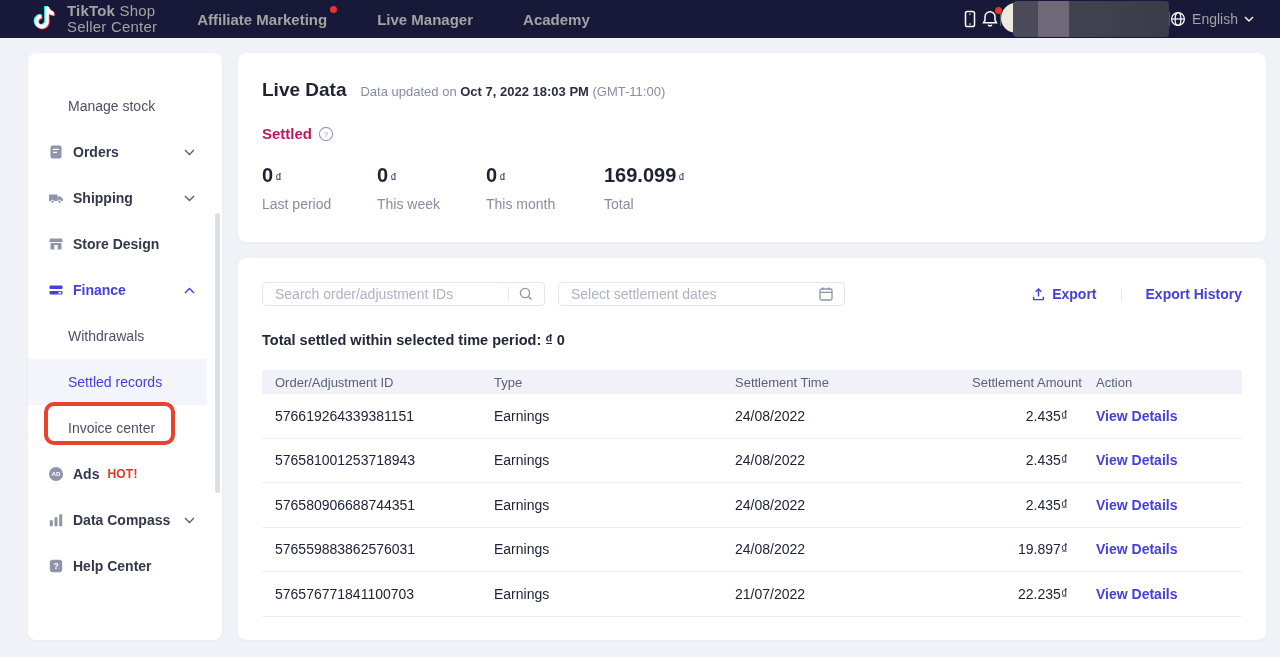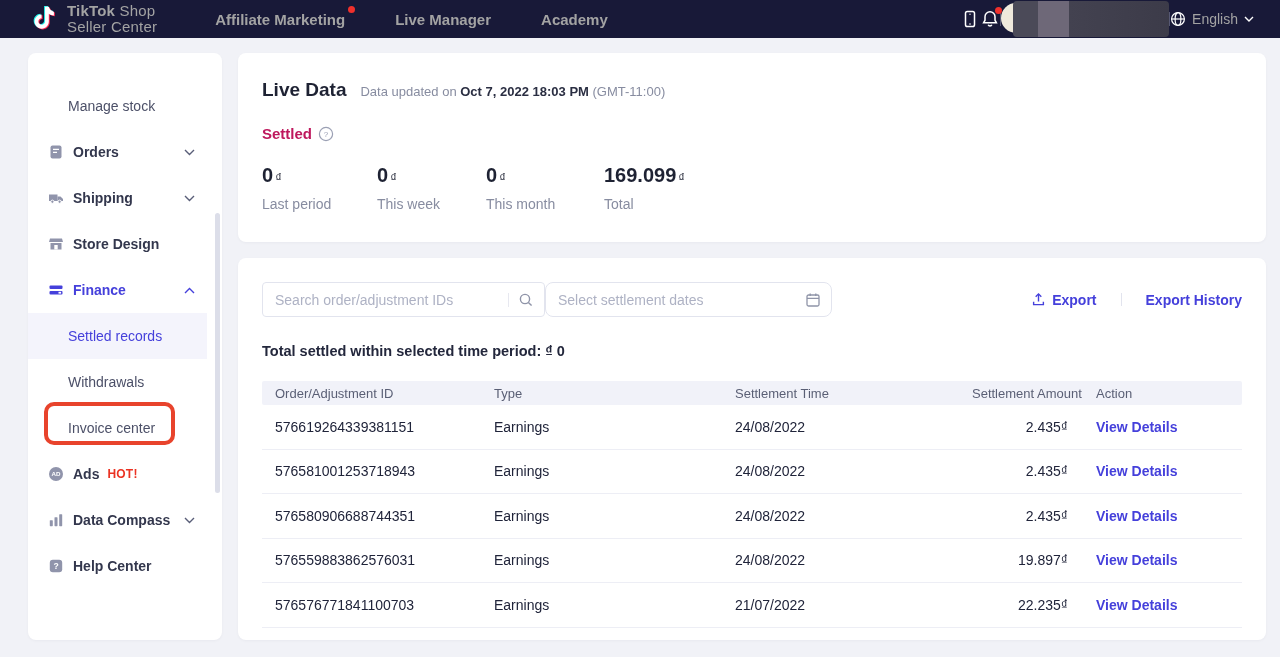--- a/index.html
+++ b/index.html
@@ -11,21 +11,21 @@
   }
   
   .navbar {
     height:38px; background:#181938; display:flex; align-items:center;
     padding:0 26px 0 30px; color:#a3a3a3;
   }
   .logo { display:flex; align-items:center; cursor:pointer; }
   .logo-note { width:28px; height:32px; margin-right:9px; }
   .logo-text { line-height:1.1; font-size:15px; letter-spacing:.2px; }
   .logo-text .b { font-weight:bold; }
-  .nav-menu { display:flex; margin-left:58px; gap:50px;justify-content:space-between; }
+  .nav-menu { display:flex; margin-left:40px; gap:50px;justify-content:space-between; }
   .nav-item { font-size:15px; font-weight:bold; position:relative; cursor:pointer; white-space:nowrap; }
   .nav-item .dot {
     position:absolute; top:-5px; right:-10px; width:7px; height:7px;
     border-radius:50%; background:#f0302c;
   }
   .nav-right { margin-left:auto; display:flex; align-items:center; }
   .nav-icon { width:20px; height:20px; cursor:pointer; position:relative; }
   .nav-icon svg { display:block; }
   .bell-dot { position:absolute; top:-2px; right:-2px; width:7px; height:7px; border-radius:50%; background:#f0302c; }
   .nav-divider { width:1px; height:14px; background:#565873; }
@@ -85,31 +85,31 @@
   .stat { flex:0 0 auto; }
   .stat.w1{width:115px} .stat.w2{width:109px} .stat.w3{width:118px}
   .stat-value { font-size:20px; font-weight:bold; color:#1e2233; }
   .stat-cur { font-size:13px; font-weight:normal; margin-left:2px; }
   .stat-label { margin-top:9px; font-size:14px; color:#878ca0; }
 
   
   .card-table { flex:1; padding:24px 24px 0; overflow:hidden; }
   .filter-row { display:flex; align-items:center; }
   .input-box {
-    height:35px; border:1px solid #e2e4ee; border-radius:4px; display:flex; align-items:center;
+    height:24px; border:1px solid #e2e4ee; border-radius:4px; display:flex; align-items:center;
     background:#fff; padding:0 10px 0 12px;
   }
   .input-box input {
     border:none; outline:none; flex:1; font-size:14px; color:#20243a;
     font-family:inherit; background:transparent;
   }
   .input-box input::placeholder { color:#aeb2c4; }
   .search-box { width:283px; }
   .search-box .in-divider { width:1px; height:14px; background:#e7e8f0; margin:0 9px 0 4px; }
-  .date-box { width:287px; justify-content:flex-start;border-radius:8px; }
+  .date-box { width:287px; margin-left:13px; justify-content:flex-start; }
   .export-area { margin-left:auto; display:flex; align-items:center; gap:24px; }
   .link { color:#4540db; font-size:14px; font-weight:bold; cursor:pointer; display:flex; align-items:center; gap:6px; white-space:nowrap; }
   .exp-divider { width:1px; height:13px; background:#e2e4ee; }
   .total-line { margin-top:26px; font-size:14.5px; font-weight:bold; color:#23273c; }
 
   .table { margin-top:22px; }
   .t-head, .t-row {
     display:grid;
     grid-template-columns:219px 241px 250px 1fr 159px;
     align-items:center;
@@ -239,26 +239,26 @@
         <rect x="1.5" y="3.6" width="13" height="3.4" rx="1" fill="#4540db"></rect>
         <rect x="1.5" y="9" width="13" height="3.4" rx="1" fill="#4540db"></rect>
         <rect x="10.5" y="9.8" width="2.6" height="1.8" fill="#fff"></rect>
       </svg>
       <span>Finance</span>
       <svg class="chev" viewBox="0 0 11 7" width="11" height="7" fill="none" stroke="#4540db" stroke-width="1.4">
           <polyline points="1,6 5.5,1.5 10,6"></polyline>
         </svg>
     </div>
 
+    <div class="side-item sub">
+      <span>Withdrawals</span>
+    </div>
+
     <div class="side-item sub active-sub">
       <span>Settled records</span>
-    </div>
-
-    <div class="side-item sub">
-      <span>Withdrawals</span>
     </div>
 
     <div class="side-item sub">
       <span>Invoice center</span>
     </div>
 
     <div class="side-item">
       <svg class="ic" viewBox="0 0 16 16">
         <circle cx="8" cy="8" r="7" fill="#9094ab"></circle>
         <text x="8" y="10.4" text-anchor="middle" font-size="6.2" font-weight="bold" fill="#fff" font-family="Liberation Sans, sans-serif">AD</text>

